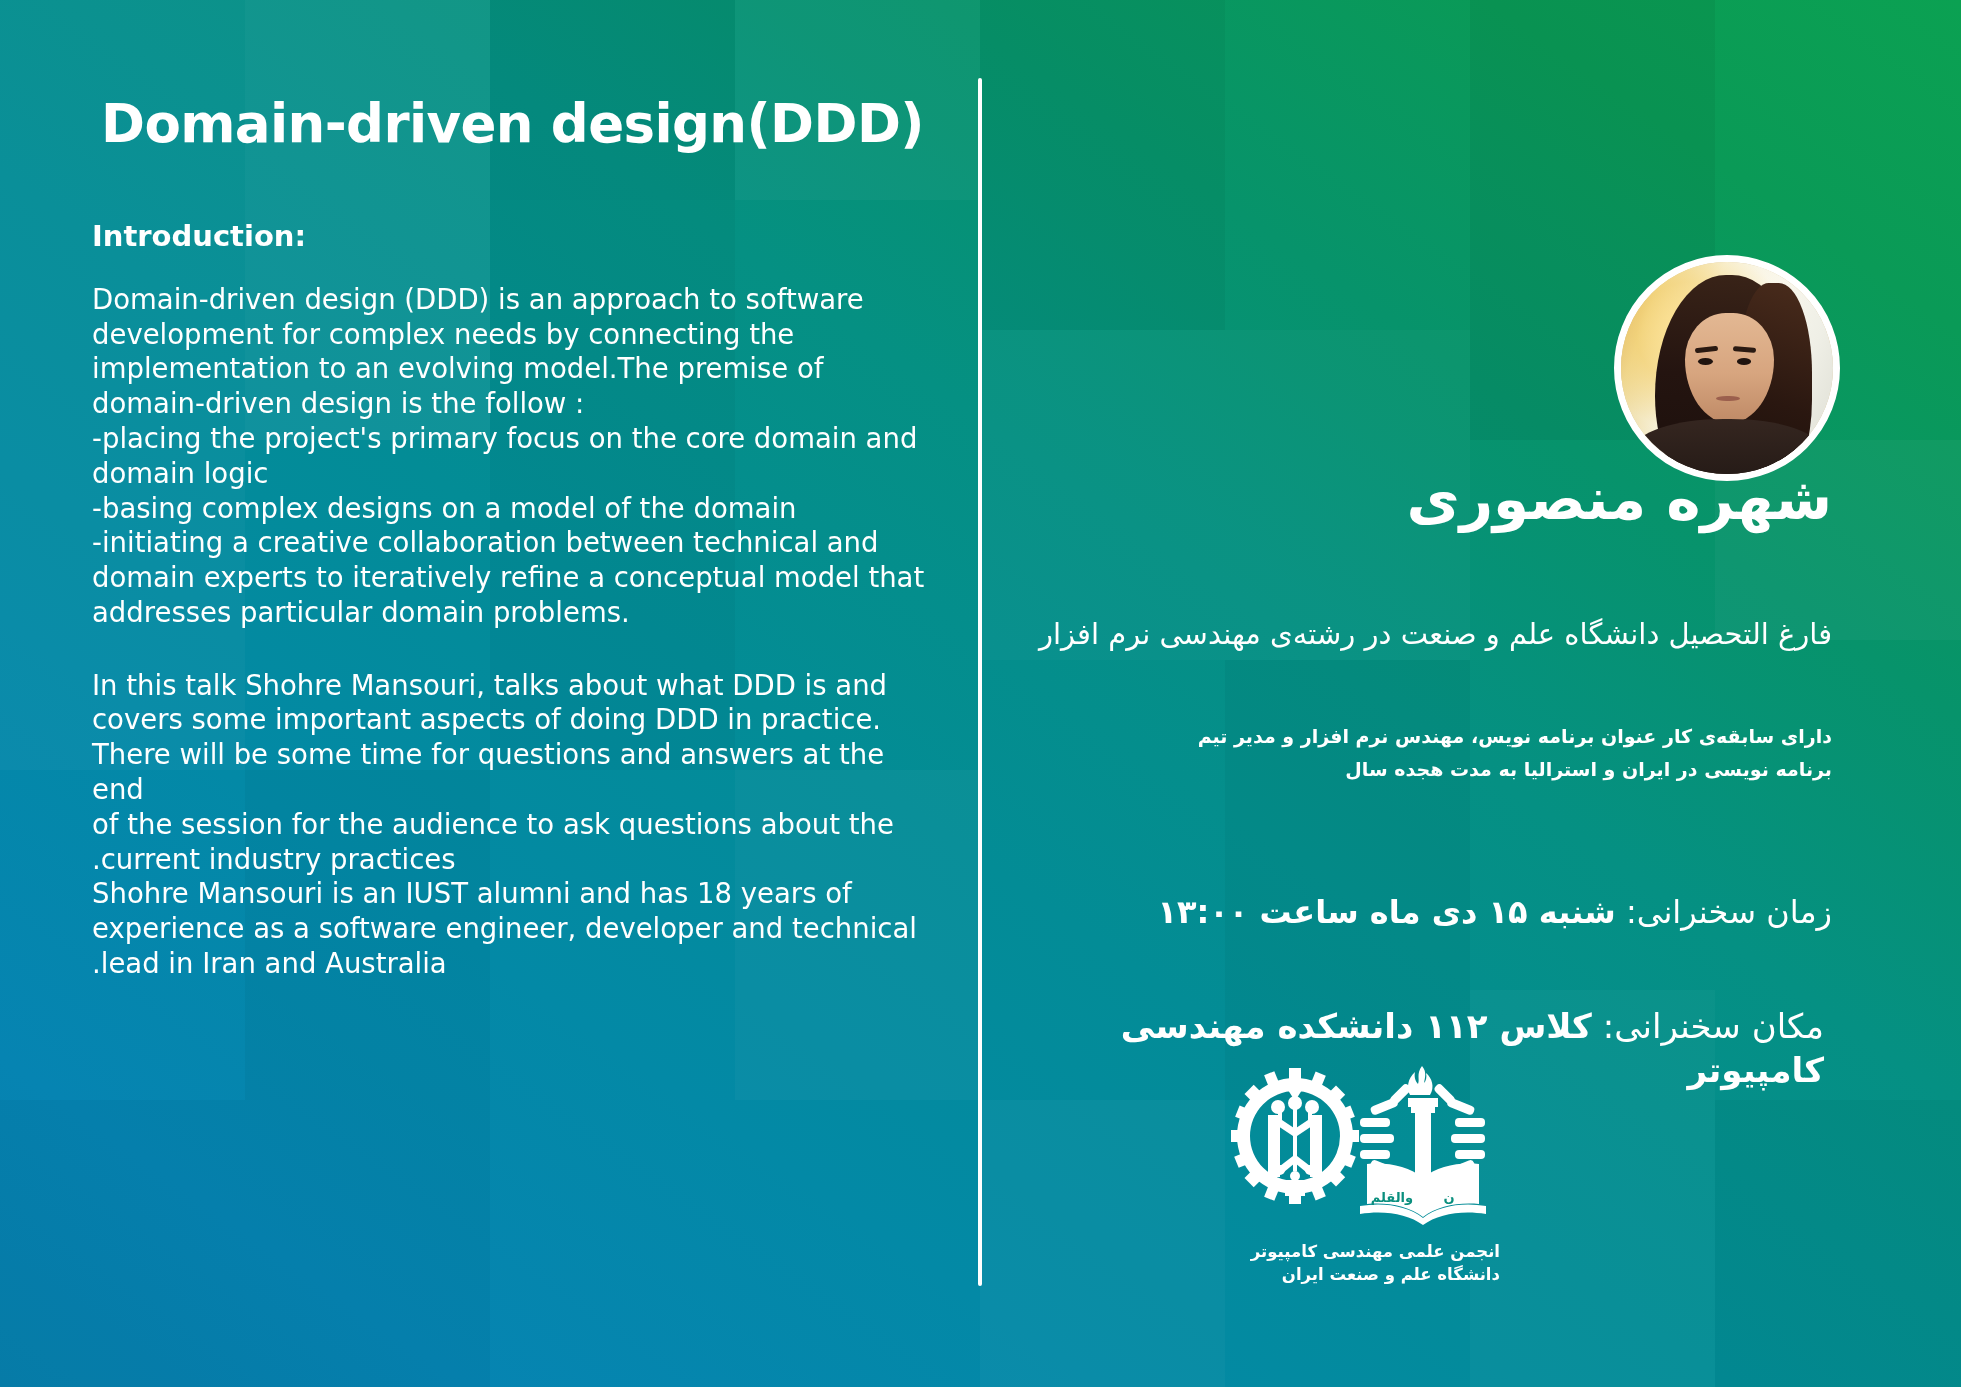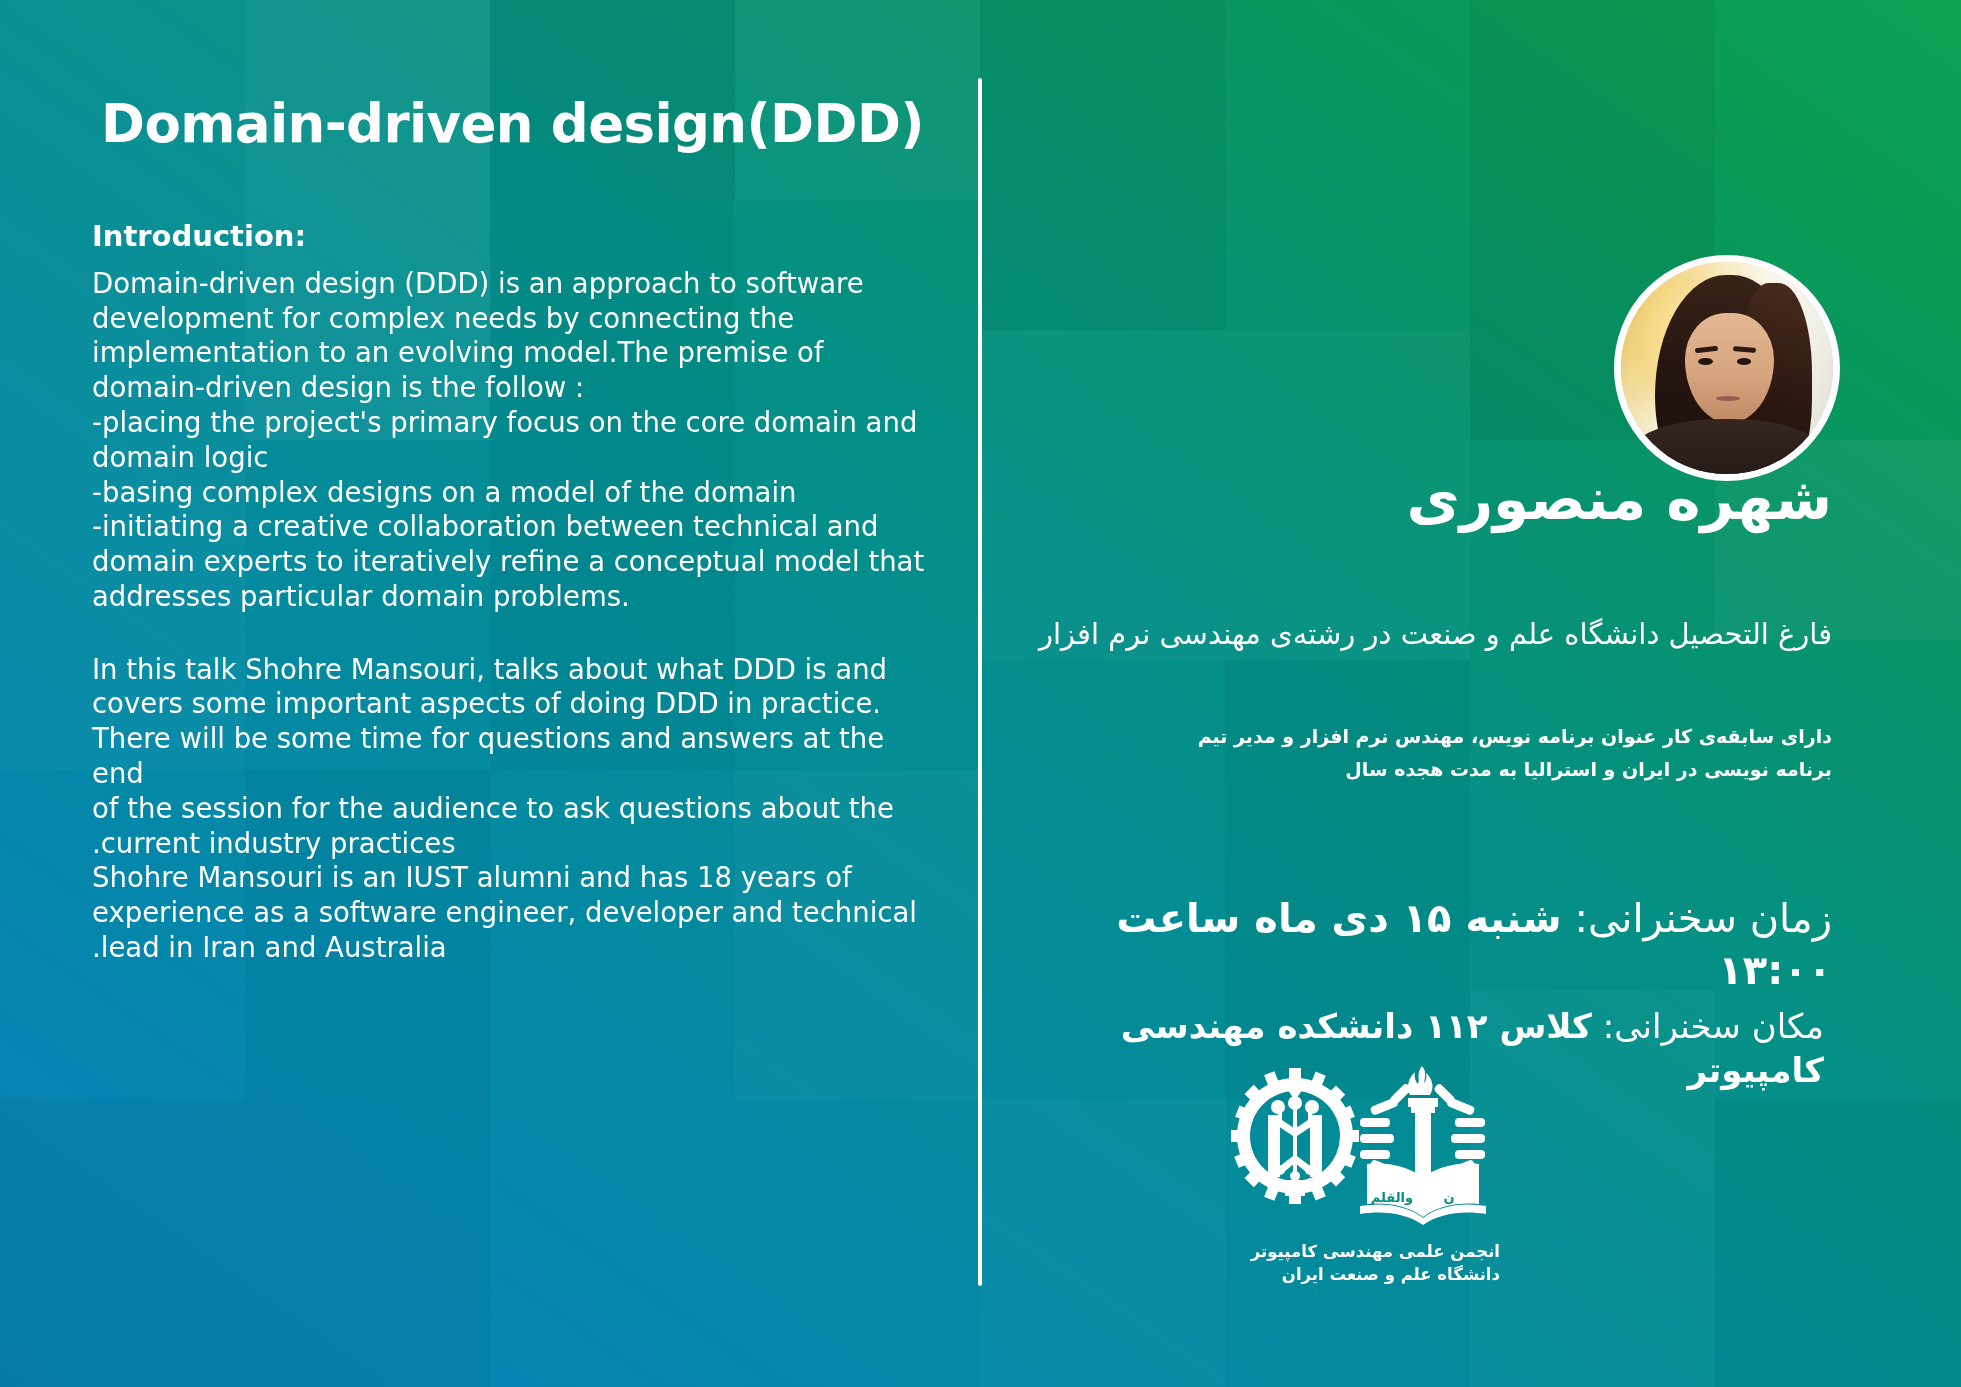--- a/index.html
+++ b/index.html
@@ -28,21 +28,21 @@
     font-weight:700;
     letter-spacing:-0.6px;
     line-height:1.05;
     margin:0 0 66px 9px;
     white-space:nowrap;
   }
   .section-heading{
     color:#ffffff;
     font-size:29px;
     font-weight:700;
-    margin:0 0 12px 0;
+    margin:0 0 28px 0;
     line-height:1.25;
   }
   .body-para{
     color:#ffffff;
     font-size:27.5px;
     font-weight:400;
     line-height:1.265;
     margin:0;
     white-space:pre-line;
   }
@@ -143,21 +143,21 @@
     font-weight:700;
     line-height:1.75;
   }
   .experience div{margin:0;}
 
   .meta-time{
     position:absolute;
     right:68px;top:832px;
     width:830px;
     color:#ffffff;
-    font-size:40px;
+    font-size:32px;
     line-height:1.3;
     text-align:right;
   }
   .meta-place{
     position:absolute;
     right:76px;top:944px;
     width:830px;
     color:#ffffff;
     font-size:34px;
     line-height:1.3;

